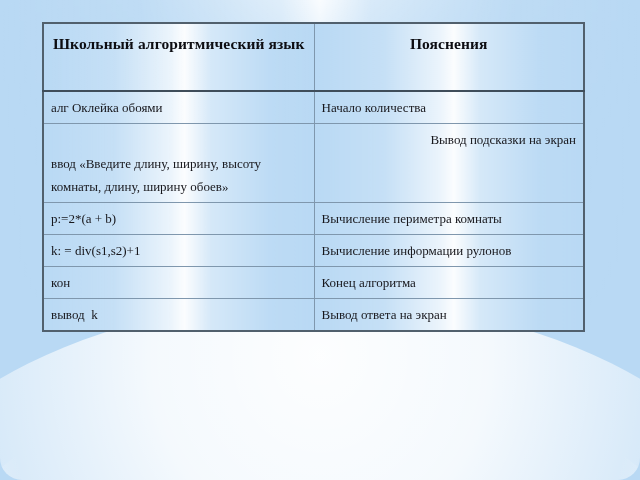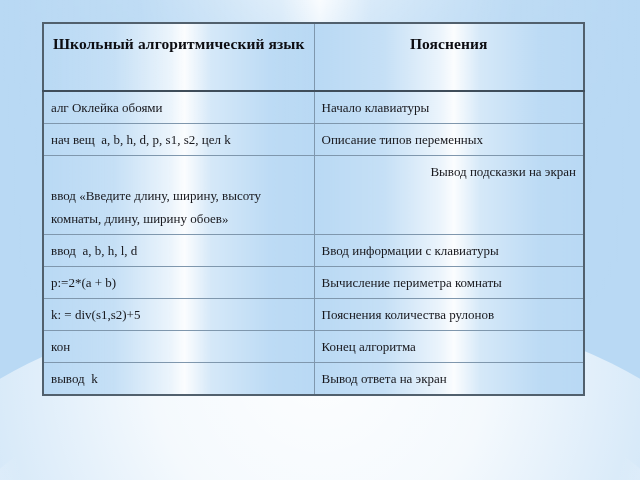--- a/index.html
+++ b/index.html
@@ -16,20 +16,21 @@
   }
 
   
   #slide {
     position: absolute;
     inset: 0;
     width: 640px;
     height: 480px;
     background: #b9d9f4;
     overflow: hidden;
+    border-radius: 22px;
   }
   .bg-vert-glow {
     position: absolute;
     left: 0; top: 0;
     width: 640px; height: 480px;
     background: linear-gradient(to right,
         rgba(255,255,255,0.00) 0%,
         rgba(255,255,255,0.10) 22%,
         rgba(255,255,255,0.55) 44%,
         rgba(255,255,255,0.92) 50%,
@@ -162,68 +163,52 @@
           </th>
         </tr>
       </thead>
       <tbody>
 
         <tr>
           <td>
             <div class="cell-inner">алг Оклейка обоями</div>
           </td>
           <td>
-            <div class="cell-inner">Начало клавиатуры</div>
-          </td>
-        </tr>
-
-        <tr>
-          <td>
-            <div class="cell-inner">нач вещ  a, b, h, d, p, s1, s2, цел k</div>
-          </td>
-          <td>
-            <div class="cell-inner">Описание типов переменных</div>
-          </td>
-        </tr>
+            <div class="cell-inner">Начало количества</div>
+          </td>
+        </tr>
+
 
         <tr>
           <td>
             <div class="cell-inner tall">ввод «Введите длину, ширину, высоту комнаты, длину, ширину обоев»</div>
           </td>
           <td>
             <div class="cell-inner empty-pad">Вывод подсказки на экран</div>
           </td>
         </tr>
 
-        <tr>
-          <td>
-            <div class="cell-inner">ввод  a, b, h, l, d</div>
-          </td>
-          <td>
-            <div class="cell-inner">Ввод информации с клавиатуры</div>
-          </td>
-        </tr>
 
         <tr>
           <td>
             <div class="cell-inner">p:=2*(a + b)</div>
           </td>
           <td>
             <div class="cell-inner">Вычисление периметра комнаты</div>
           </td>
         </tr>
 
 
 
         <tr>
           <td>
-            <div class="cell-inner">k: = div(s1,s2)+5</div>
-          </td>
-          <td>
-            <div class="cell-inner">Пояснения количества рулонов</div>
+            <div class="cell-inner">k: = div(s1,s2)+1</div>
+          </td>
+          <td>
+            <div class="cell-inner">Вычисление информации рулонов</div>
           </td>
         </tr>
 
         <tr>
           <td>
             <div class="cell-inner">кон</div>
           </td>
           <td>
             <div class="cell-inner">Конец алгоритма</div>
           </td>

